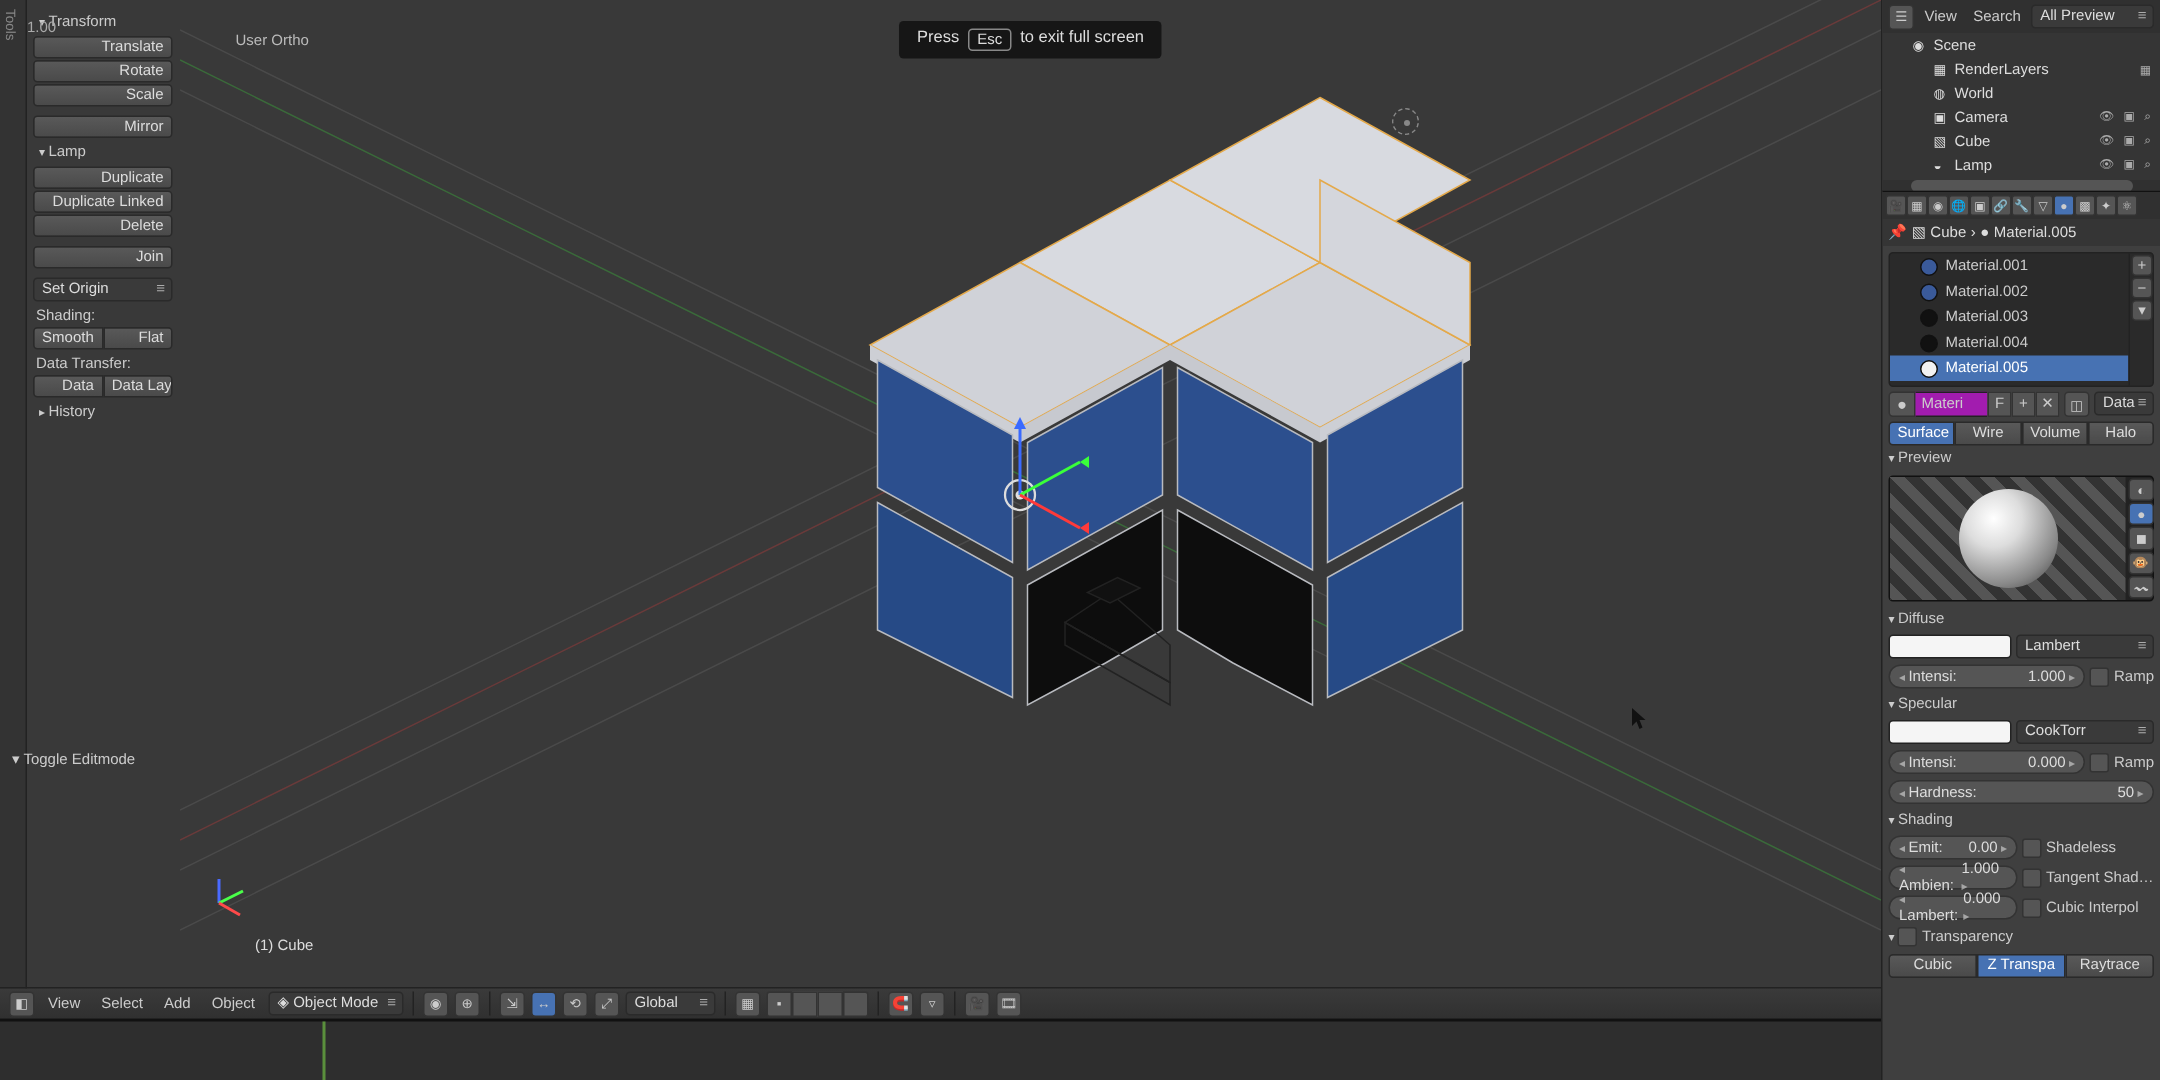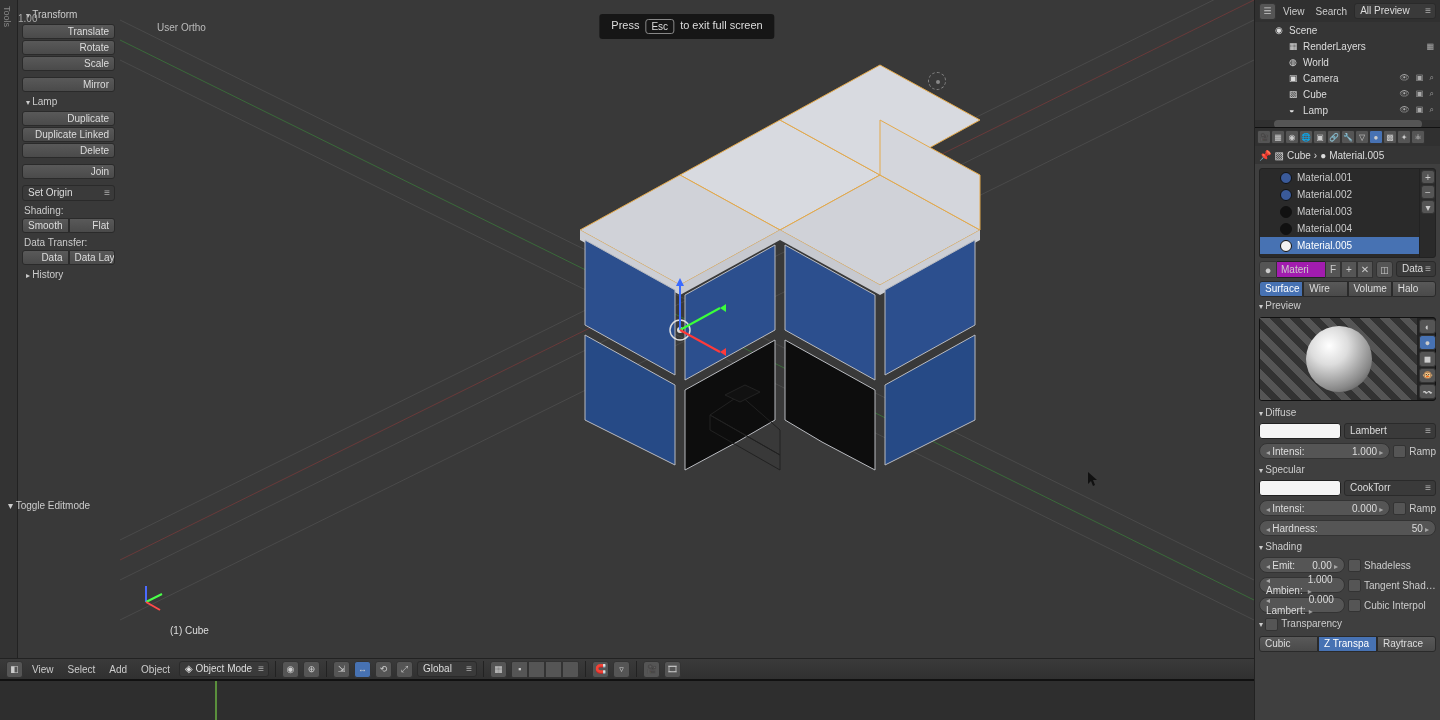--- a/index.html
+++ b/index.html
@@ -45,21 +45,21 @@
   .mat-slot.sel{background:#4772b3;color:#fff;}
   .mat-swatch{width:12px;height:12px;border-radius:6px;margin-right:5px;border:1px solid #111;}
   .mat-side{width:16px;display:flex;flex-direction:column;gap:1px;padding:1px;border-left:1px solid #222;}
   .mat-side .iconbtn{width:14px;height:14px;font-size:10px;}
   .mat-name-row{display:flex;gap:0;margin:3px 4px;}
   .mat-name-row .ico{width:18px;height:17px;background:#555;border:1px solid #333;border-radius:3px 0 0 3px;display:flex;align-items:center;justify-content:center;}
   .mat-name-row .name{flex:1;height:17px;background:#a21caf;border:1px solid #222;border-left:none;border-right:none;line-height:15px;padding:0 4px;font-size:10px;}
   .mat-name-row .btnsm{width:16px;height:17px;background:#555;border:1px solid #333;border-radius:0;line-height:15px;text-align:center;font-size:10px;cursor:pointer;}
   .mat-name-row .btnsm:last-child{border-radius:0 3px 3px 0;}
   .mat-type{display:flex;margin:0 4px;}
-  .mat-type .btn{flex:1;border-radius:0;height:16px;font-size:10px;}
+  .mat-type .btn{flex:1;border-radius:0;height:16px;font-size:10px;text-align:center;}
   .mat-type .btn.active{background:#4772b3;color:#fff;}
   .mat-type .btn:first-child{border-radius:3px 0 0 3px;} .mat-type .btn:last-child{border-radius:0 3px 3px 0;}
   .preview-panel{margin:3px 4px;}
   .preview-box{height:84px;background:#222;border:1px solid #111;border-radius:3px;display:flex;}
   .checker{flex:1;position:relative;background:
     linear-gradient(45deg,#555 25%,#333 25%,#333 50%,#555 50%,#555 75%,#333 75%) 0 0/20px 20px;
     display:flex;align-items:center;justify-content:center;}
   .sphere{width:66px;height:66px;border-radius:50%;background:radial-gradient(circle at 35% 30%,#fff,#ddd 30%,#888 70%,#333);}
   .preview-side{width:18px;display:flex;flex-direction:column;gap:1px;padding:1px;border-left:1px solid #222;}
   .color-box{height:16px;border:1px solid #222;border-radius:3px;}

